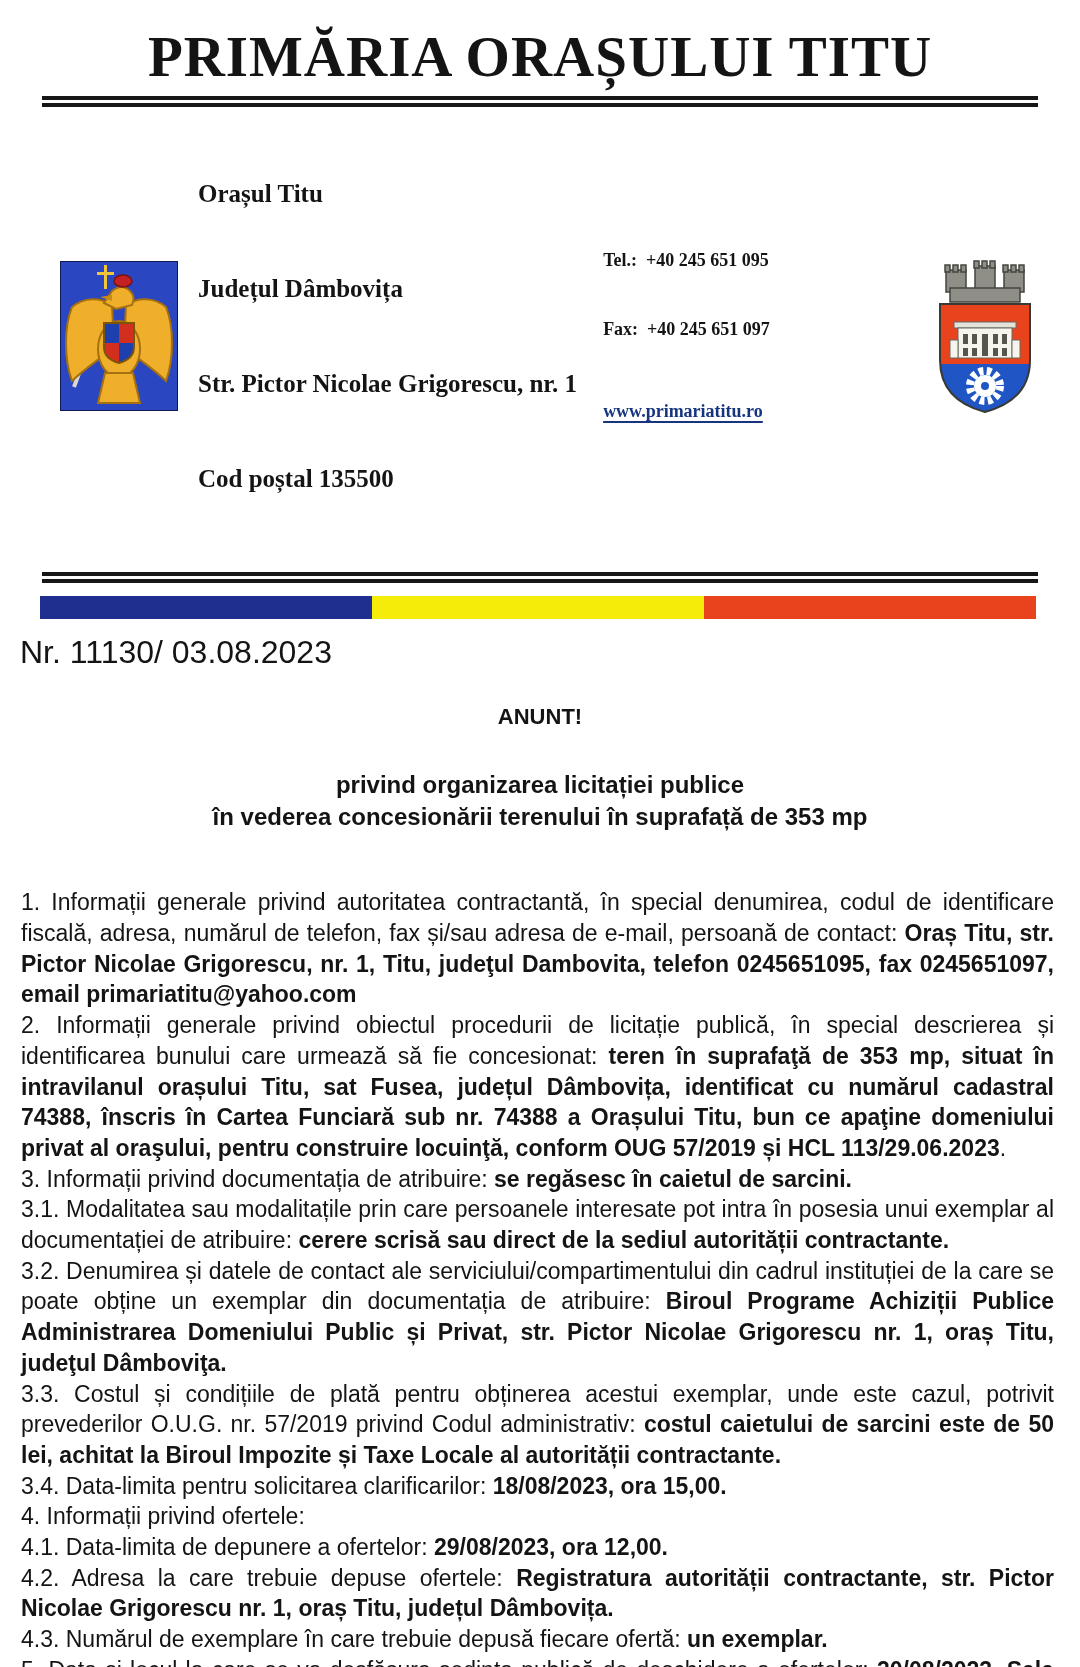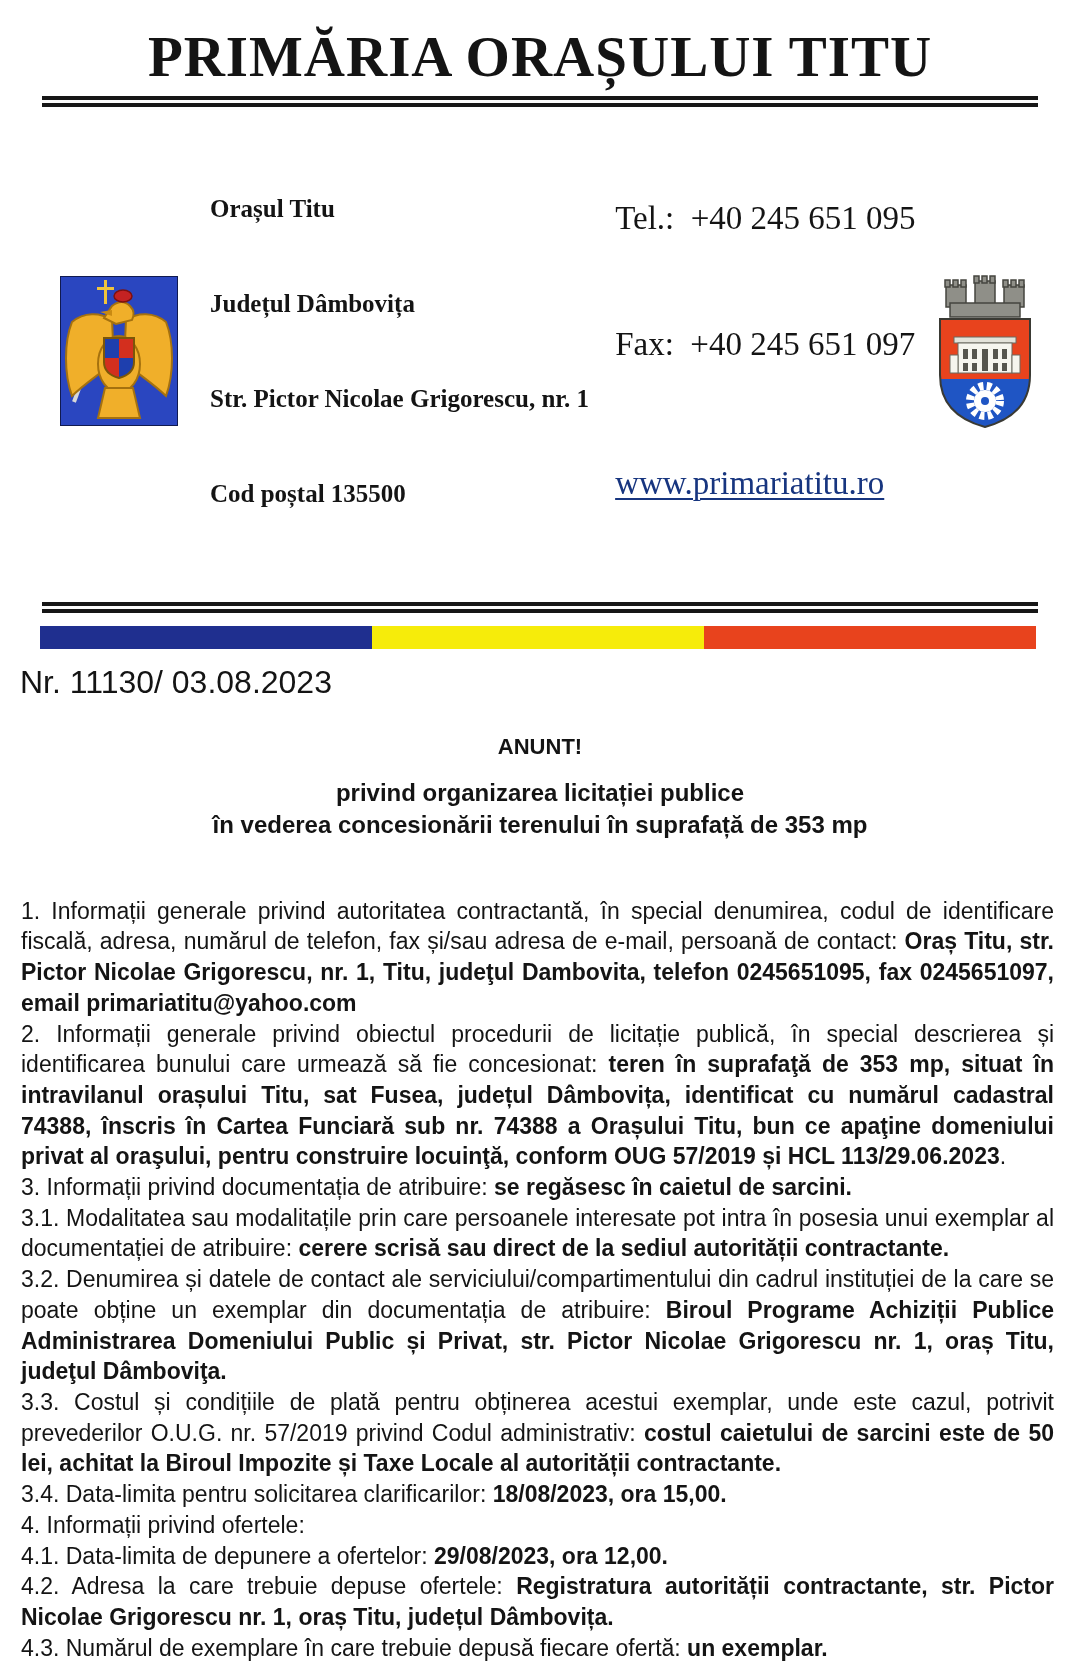--- a/index.html
+++ b/index.html
@@ -13,37 +13,37 @@
     font-size:57px;letter-spacing:1px;white-space:nowrap;
   }
   .rule{
     height:11px;margin:7px 42px 0;
     background:linear-gradient(to bottom,#161616 0 4px,#fbfbfb 4px 7px,#161616 7px 11px);
   }
   .band{display:flex;align-items:center;margin:0 42px;padding:7px 0 6px 18px;}
   .arms-box{flex:0 0 auto;width:118px;height:150px;}
   .arms-box svg,.crest-box svg{display:block;width:100%;height:100%;}
   .addr{
-    margin-left:32px;font-family:"Liberation Serif",serif;font-weight:bold;
+    margin-left:20px;font-family:"Liberation Serif",serif;font-weight:bold;
     font-size:25px;line-height:1.27;white-space:pre;
   }
   .contact{
-    margin-left:26px;font-family:"Liberation Serif",serif;font-weight:normal;
-    font-size:33px;line-height:1.27;white-space:pre;
+    margin-left:26px;font-family:"Liberation Serif",serif;font-weight:bold;
+    font-size:18px;line-height:1.27;white-space:pre;
   }
   .contact .website-row{margin-top:14px;}
   .contact a{
     color:#17357f;text-decoration:underline;text-decoration-thickness:2px;text-underline-offset:4px;
   }
   .crest-box{flex:0 0 auto;margin-left:auto;width:106px;height:156px;}
   .flag{display:flex;height:23px;margin:13px 44px 0 40px;}
   .flag .stripe{flex:1;}
   .refnum{margin:15px 0 0 20px;font-size:32px;}
   .heading{margin-top:33px;text-align:center;font-weight:bold;font-size:22px;}
-  .subtitle{margin-top:17px;text-align:center;font-weight:bold;font-size:24px;line-height:1.35;}
+  .subtitle{margin-top:39px;text-align:center;font-weight:bold;font-size:24px;line-height:1.35;}
   .content{margin:54px 26px 0 21px;font-size:23px;line-height:1.335;text-align:justify;}
   .content p{margin:0;}
   .bold{font-weight:bold;}
 </style>
 </head>
 <body>
 
 <div class="page-title">PRIMĂRIA ORAȘULUI TITU</div>
 
 <div class="rule"></div>

